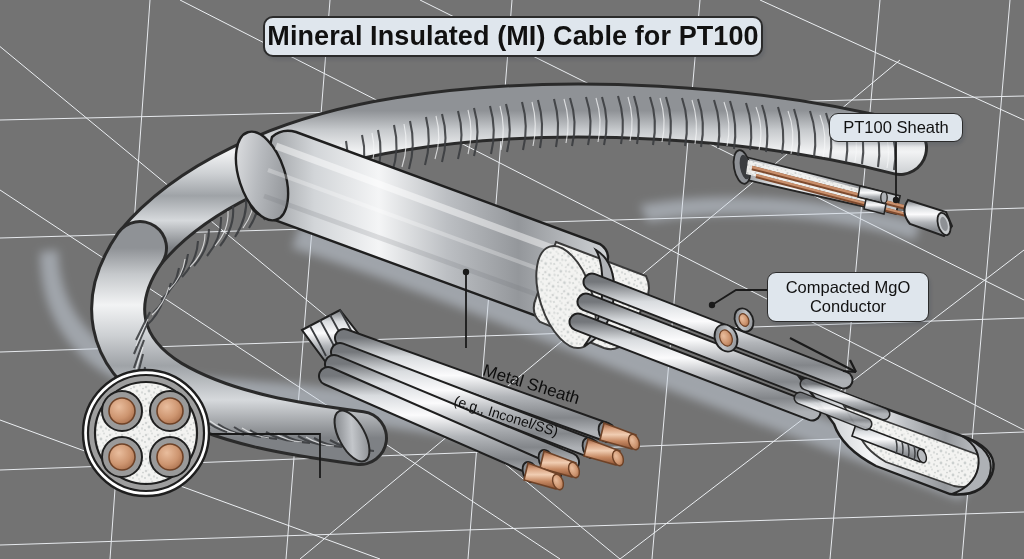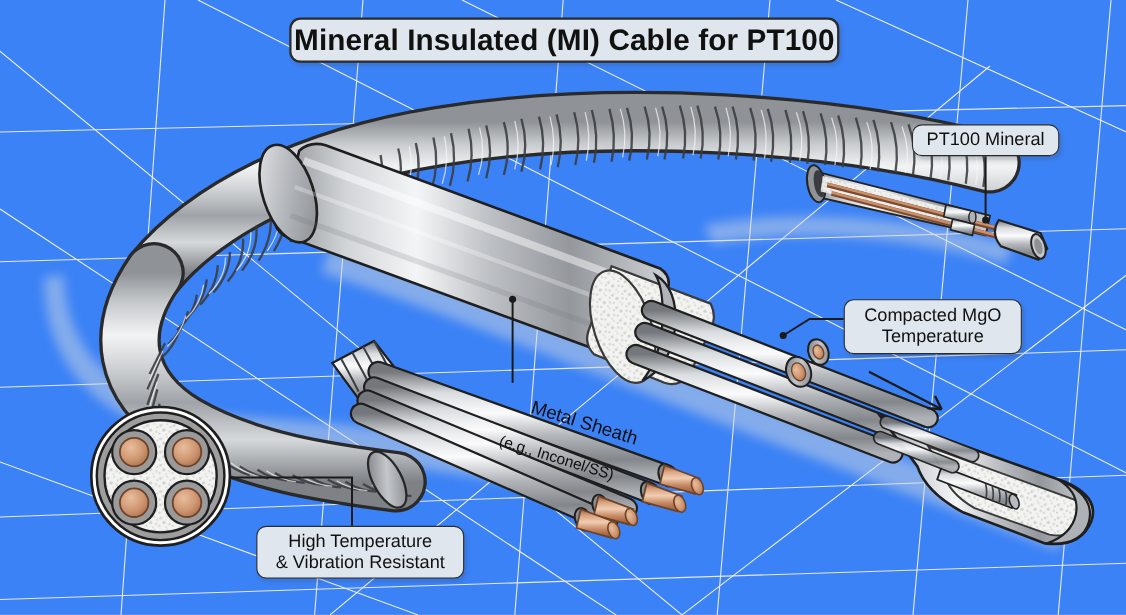--- a/index.html
+++ b/index.html
@@ -5,21 +5,21 @@
   html, body {
     margin: 0;
     padding: 0;
     background: #ffffff;
   }
   #stage {
     position: relative;
     width: 1024px;
     height: 559px;
     overflow: hidden;
-    background: #3b82f6;
+    background: #737373;
     font-family: "Liberation Sans", sans-serif;
   }
   #art {
     position: absolute;
     left: 0; top: 0;
     width: 1024px;
     height: 559px;
   }
   .callout {
     position: absolute;
@@ -515,27 +515,25 @@
 
       <path d="M466,348 L466,272"></path>
       <circle cx="466" cy="272" r="3.2" fill="#1a1a1a" stroke="none"></circle>
 
       <path d="M209,434 L320,434 L320,478"></path>
     </g>
   </svg>
 
   <div class="callout" id="title-box">Mineral Insulated (MI) Cable for PT100</div>
 
-  <div class="callout" id="label-pt100">PT100 Mineral</div>
+  <div class="callout" id="label-pt100">PT100 Sheath</div>
 
   <div class="callout" id="label-mgo">Compacted MgO
-Temperature</div>
-
-  <div class="callout" id="label-hightemp">High Temperature
-&amp; Vibration Resistant</div>
+Conductor</div>
+
 
 
   <div class="plain-label" id="label-sheath">
     <span>Metal Sheath</span>
     <span class="sub">(e.g., Inconel/SS)</span>
   </div>
 
 </div>
 
 </body></html>

